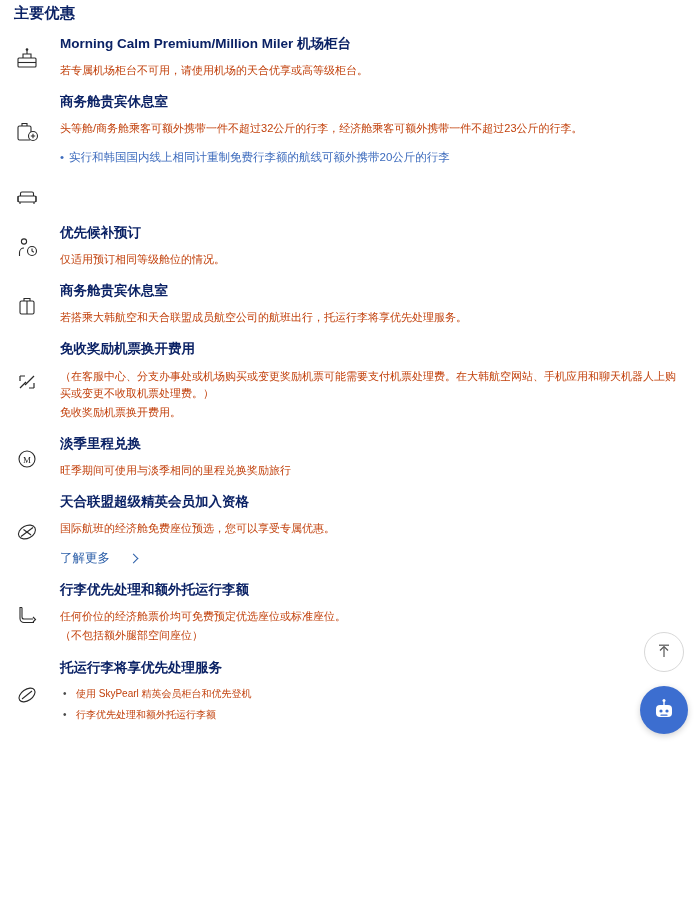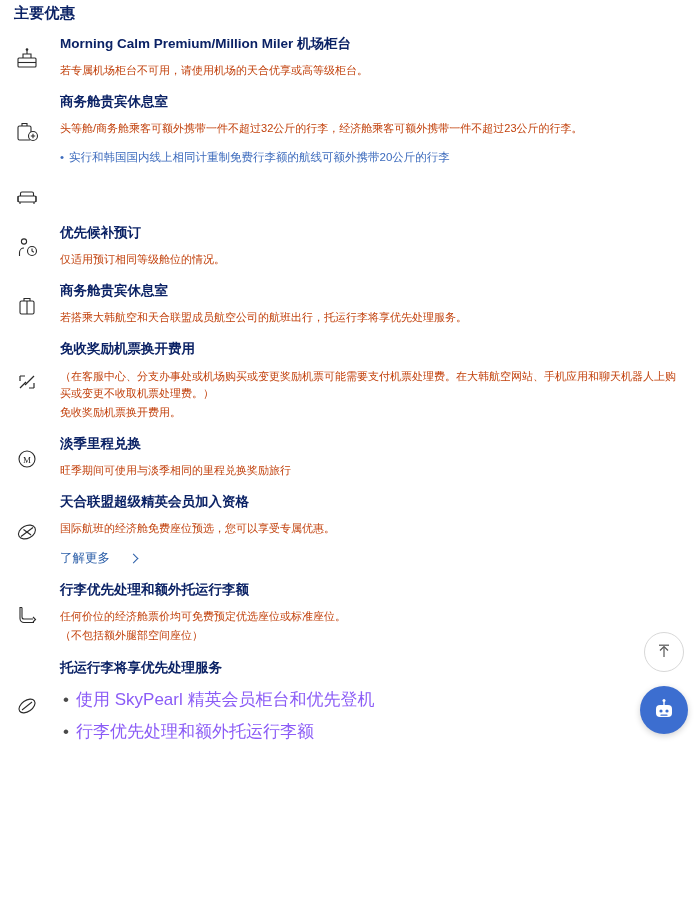--- a/index.html
+++ b/index.html
@@ -66,22 +66,22 @@
     display: flex;
     gap: 5px;
   }
   .note .dot { color: #3d6bbd; }
   .bullets {
     list-style: none;
     margin: 4px 0 0 0;
     padding: 0;
   }
   .bullets li {
-    font-size: 17px;
-    color: #8b5cf6;
+    font-size: 10px;
+    color: #c2410c;
     line-height: 1.6;
     padding-left: 16px;
     position: relative;
     margin-bottom: 5px;
   }
   .bullets li::before {
     content: "•";
     position: absolute;
     left: 3px;
     top: 0;

